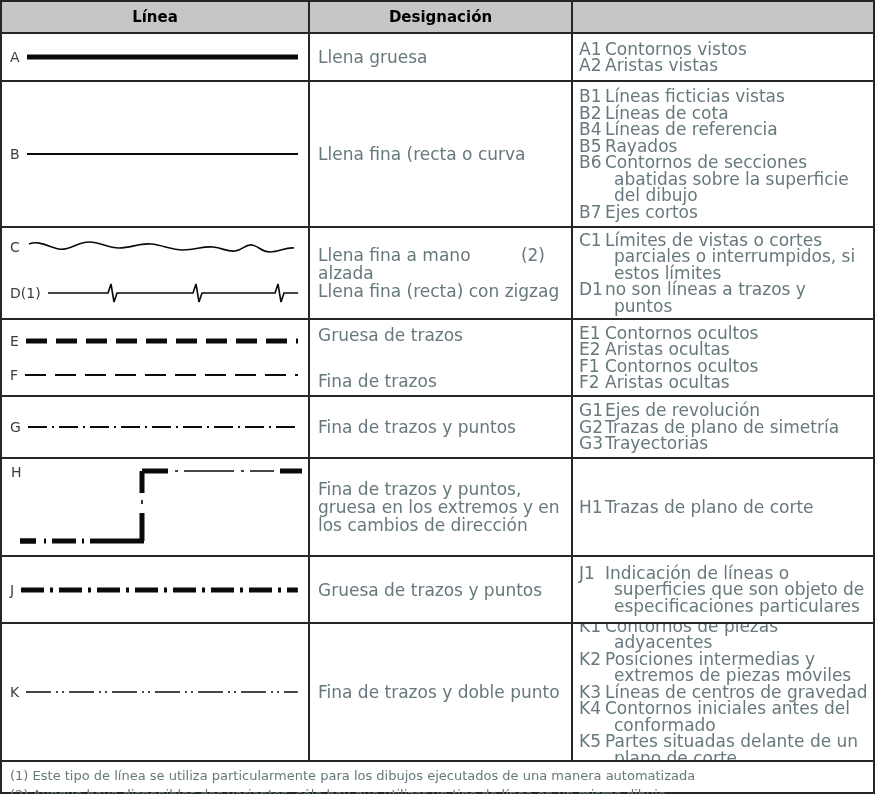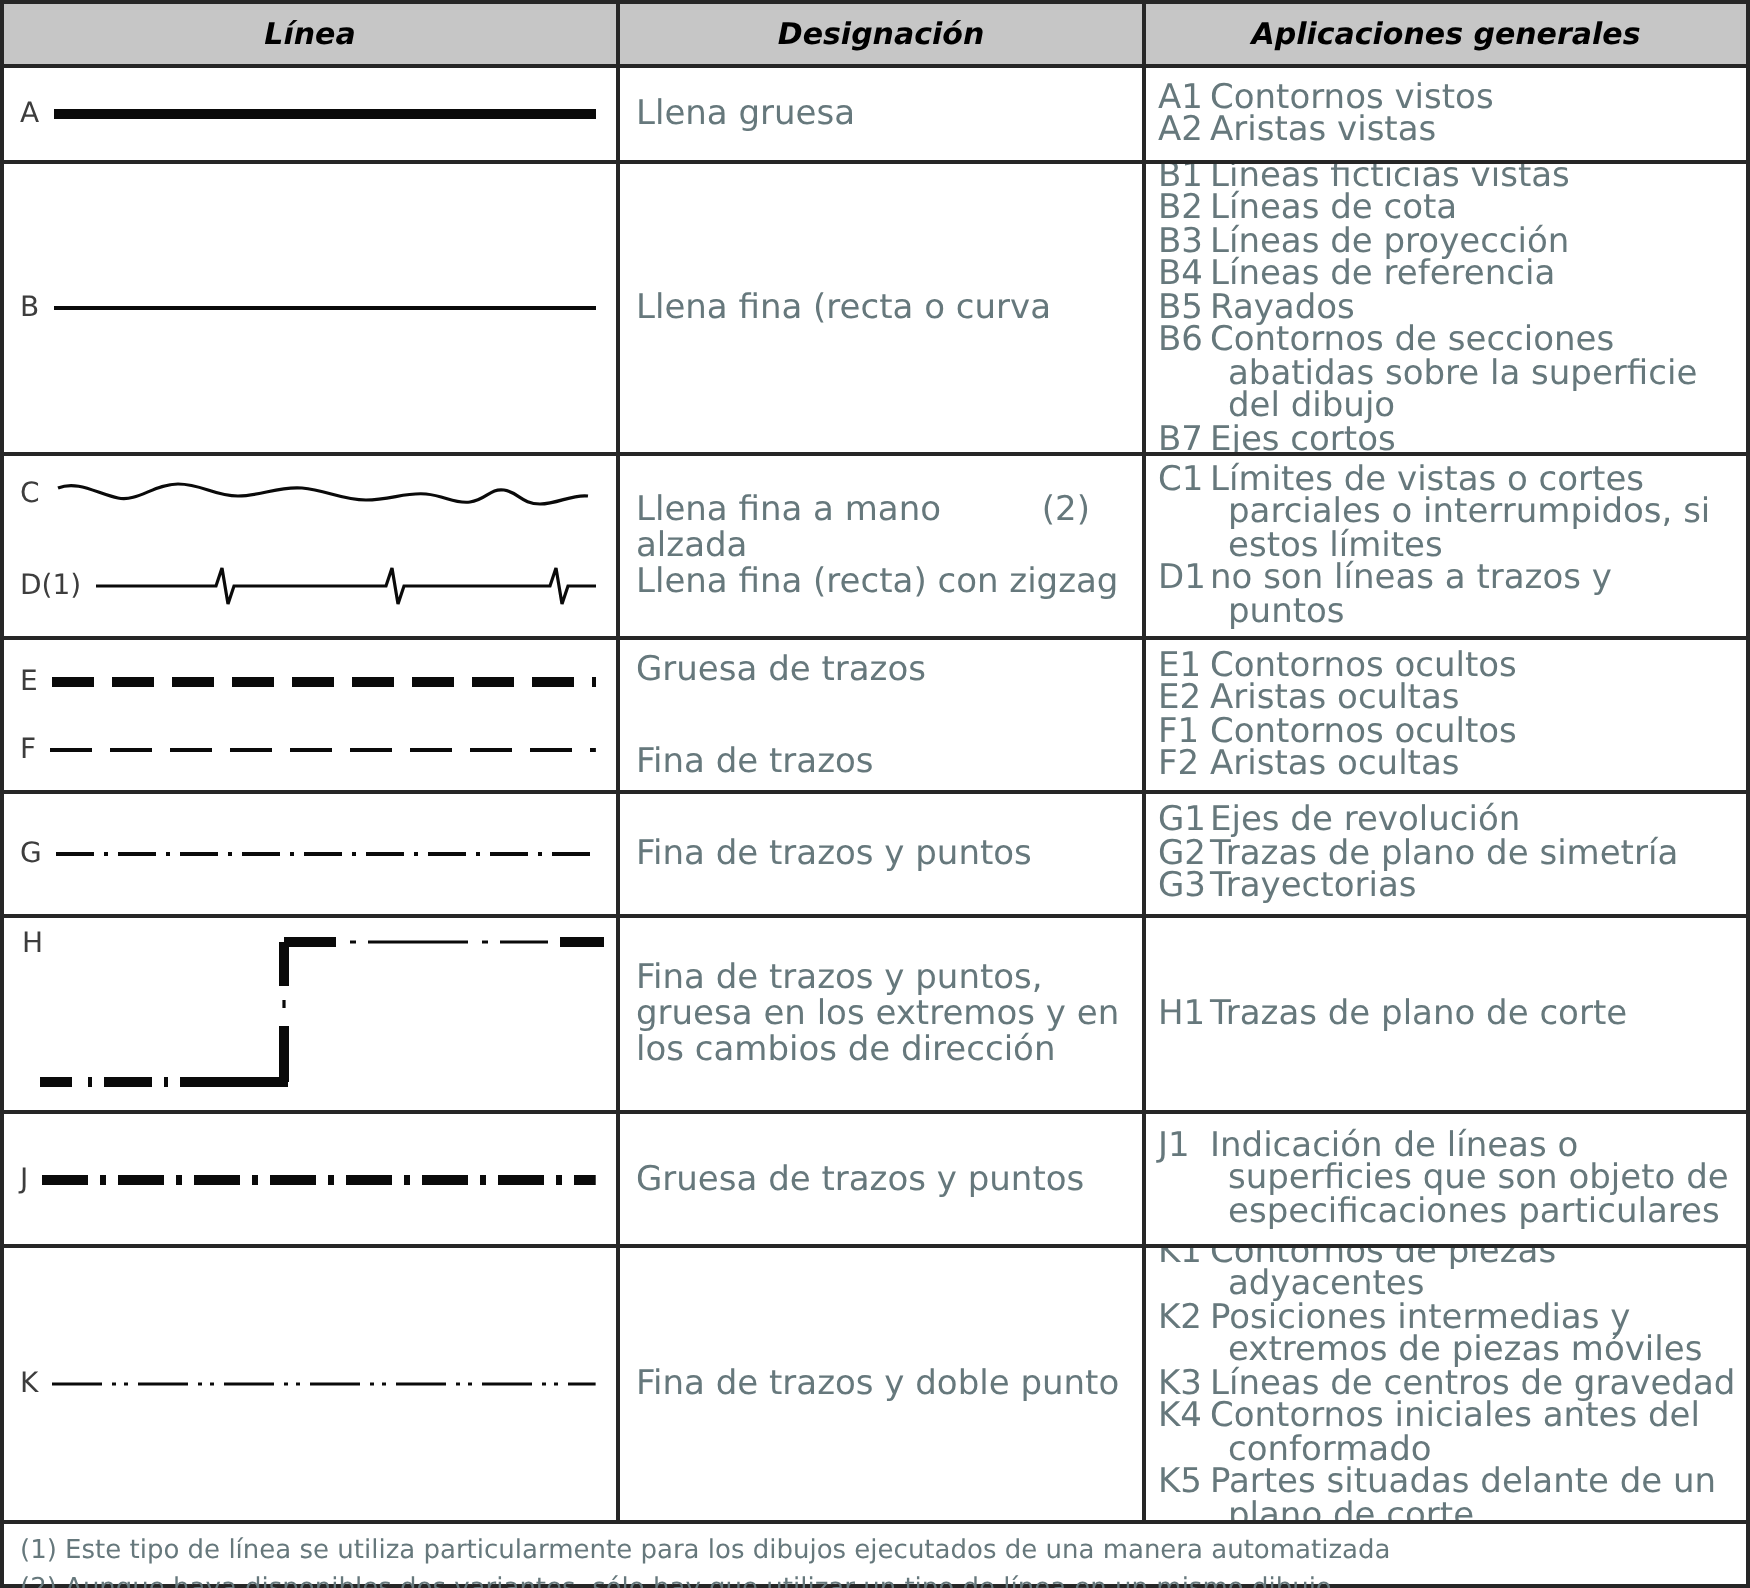--- a/index.html
+++ b/index.html
@@ -15,21 +15,21 @@
   .r-b{height:144px;}
   .r-cd{height:90px;}
   .r-ef{height:75px;}
   .r-g{height:60px;}
   .r-h{height:96px;}
   .r-j{height:65px;}
   .r-k{height:136px;}
   .r-foot{height:48px;display:block;}
   
   .r-header{background:#c6c6c6;}
-  .hcell{display:flex;align-items:center;justify-content:center;font-weight:bold;font-size:15px;color:#000;font-style:italic;}
+  .hcell{display:flex;align-items:center;justify-content:center;font-weight:bold;font-size:15px;color:#000;}
   
   .linecell{display:flex;flex-direction:column;justify-content:center;}
   .line-row{display:flex;align-items:center;padding-left:8px;padding-right:10px;}
   .line-row svg{flex:1;display:block;}
   .lbl{font-size:14px;color:#3d3d3d;margin-right:7px;white-space:nowrap;}
   
   .des{display:flex;flex-direction:column;justify-content:center;padding:4px 10px 4px 8px;font-size:17px;color:#66787c;line-height:18px;}
   .des-line{display:block;}
   .des-split{display:flex;justify-content:center;padding-right:16px;}
   .des-gap{gap:28px;}
@@ -48,21 +48,20 @@
   svg line, svg path{stroke:#0a0a0a;fill:none;stroke-linecap:butt;}
 </style>
 </head>
 <body>
 
 <div class="tbl">
 
   <div class="row r-header">
     <div class="cell c1 hcell">Línea</div>
     <div class="cell c2 hcell">Designación</div>
-    <div class="cell hcell">Aplicaciones generales</div>
   </div>
 
   <div class="row r-a">
     <div class="cell c1 linecell">
       <div class="line-row">
         <span class="lbl">A</span>
         <svg height="8">
             <line x1="0" y1="4" x2="100%" y2="4" stroke-width="5"></line>
           </svg>
       </div>
@@ -95,24 +94,20 @@
       <span class="des-line">Llena fina (recta o curva</span>
     </div>
     <div class="cell apps">
       <div class="app-item">
           <span class="app-code">B1</span>
           <span class="app-text">Líneas ficticias vistas</span>
         </div>
       <div class="app-item">
           <span class="app-code">B2</span>
           <span class="app-text">Líneas de cota</span>
-        </div>
-      <div class="app-item">
-          <span class="app-code">B3</span>
-          <span class="app-text">Líneas de proyección</span>
         </div>
       <div class="app-item">
           <span class="app-code">B4</span>
           <span class="app-text">Líneas de referencia</span>
         </div>
       <div class="app-item">
           <span class="app-code">B5</span>
           <span class="app-text">Rayados</span>
         </div>
       <div class="app-item">

